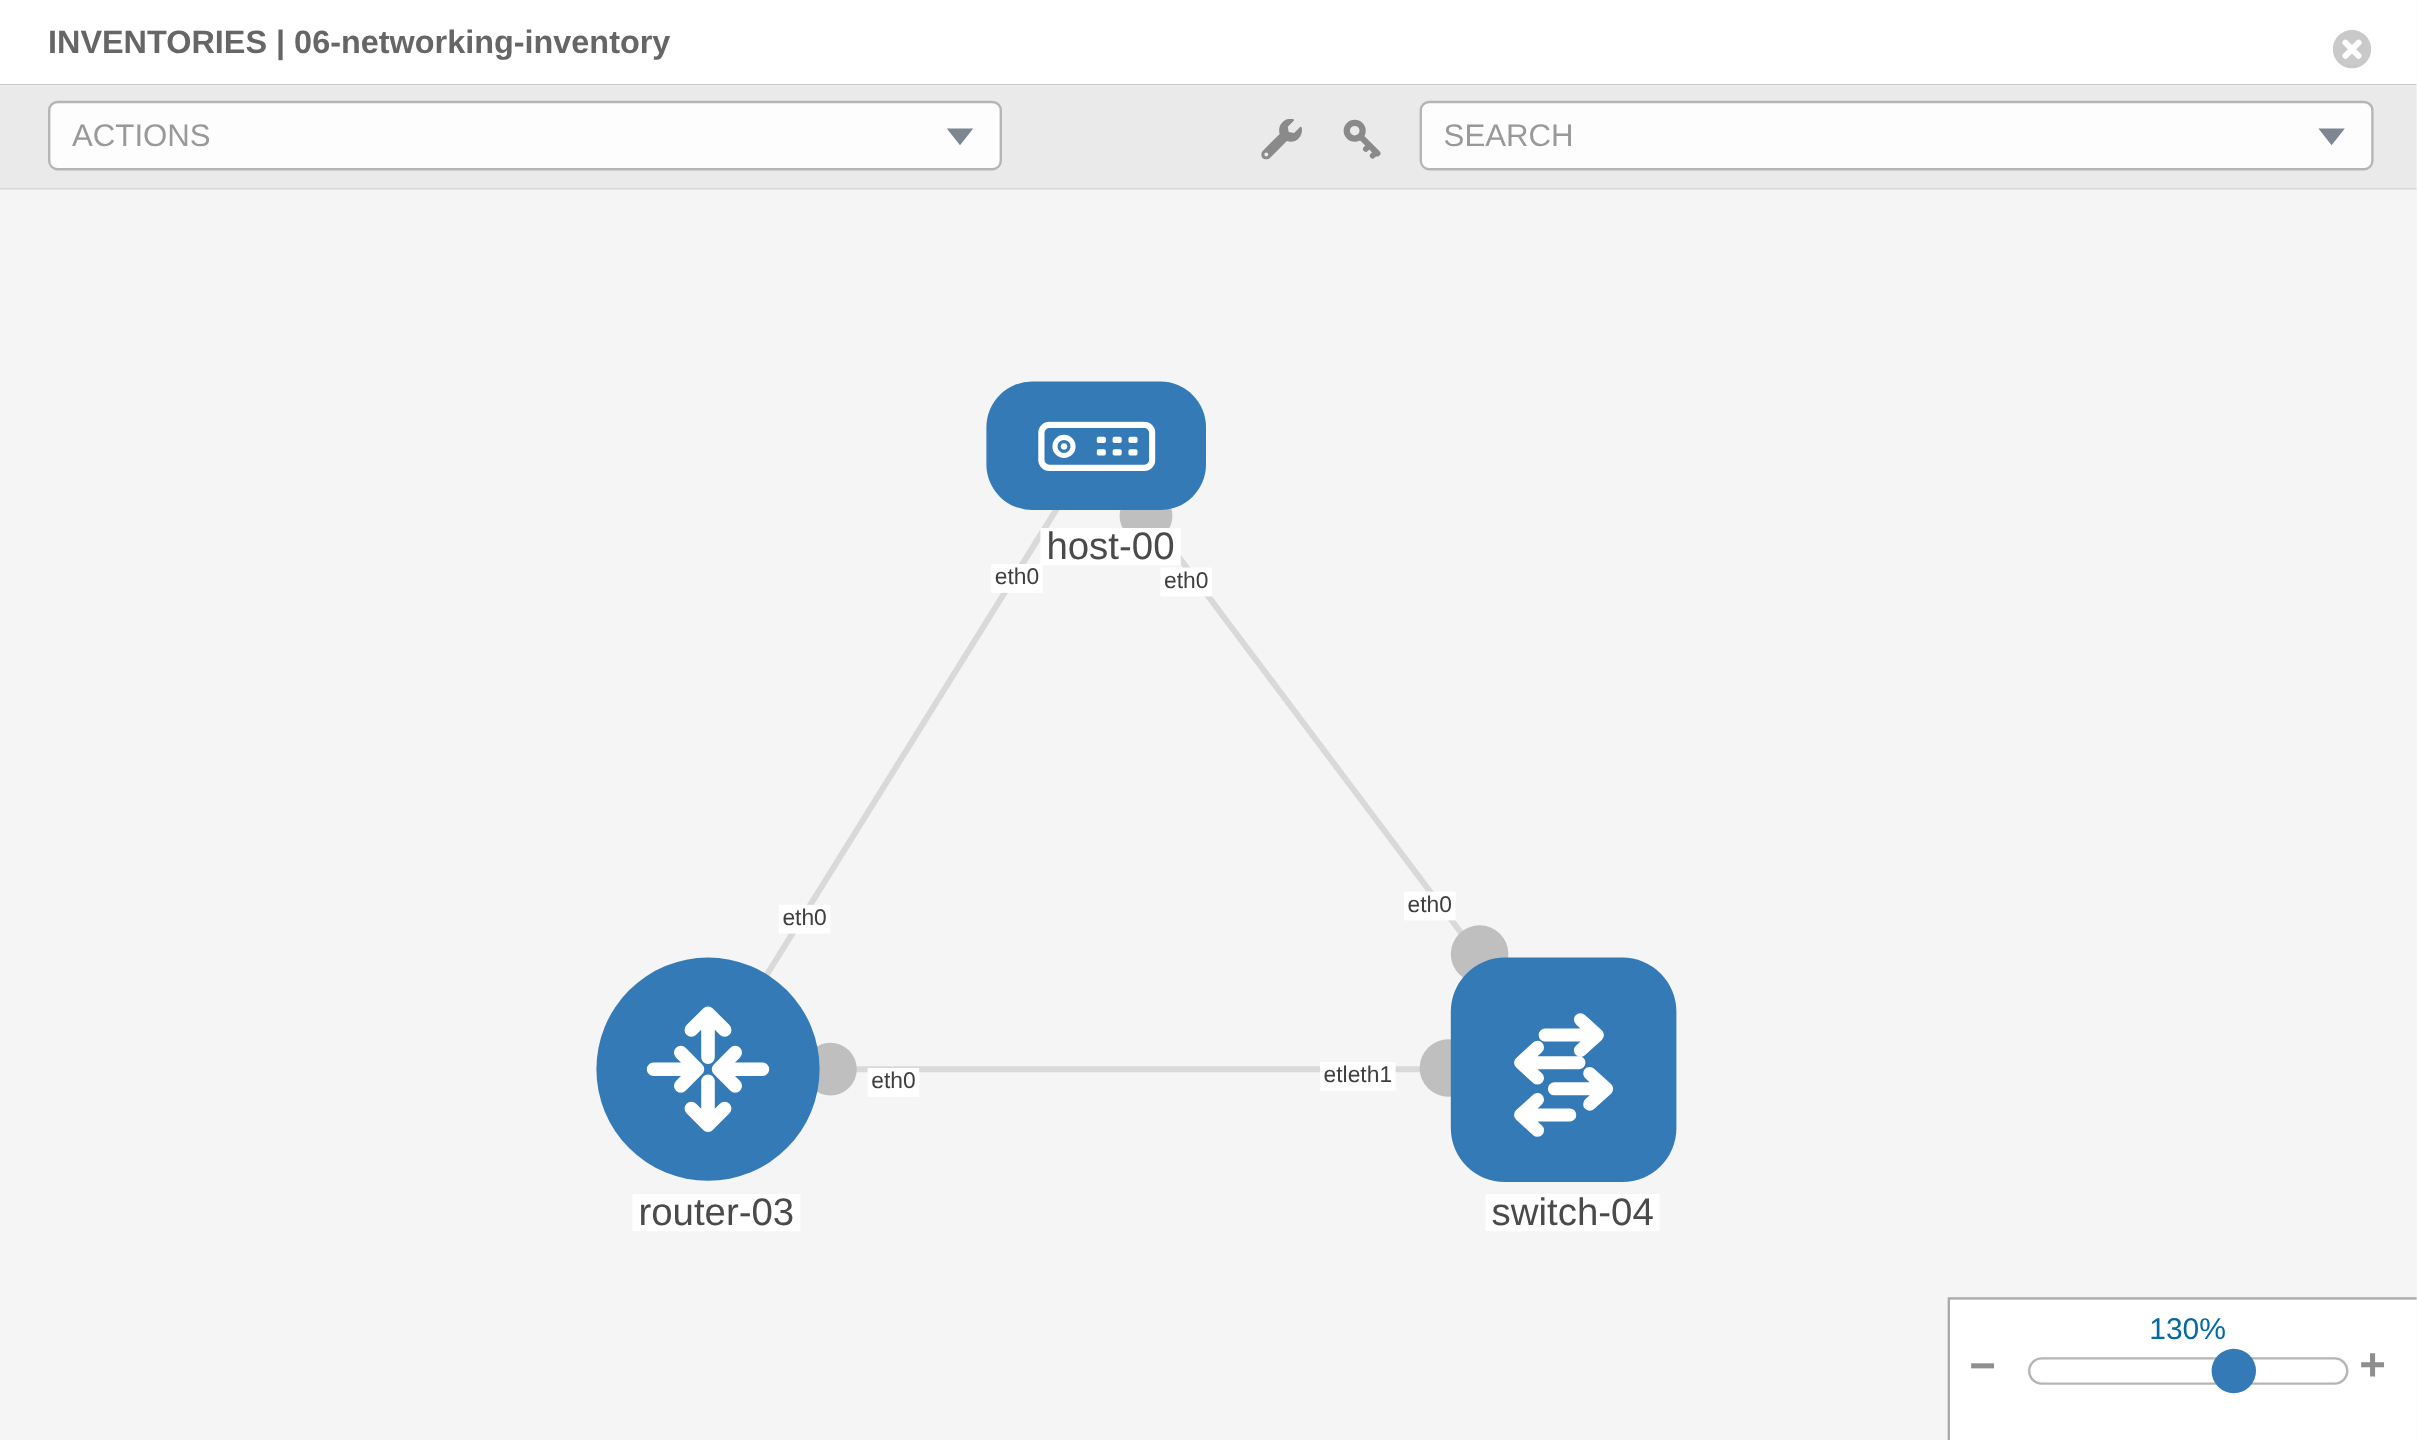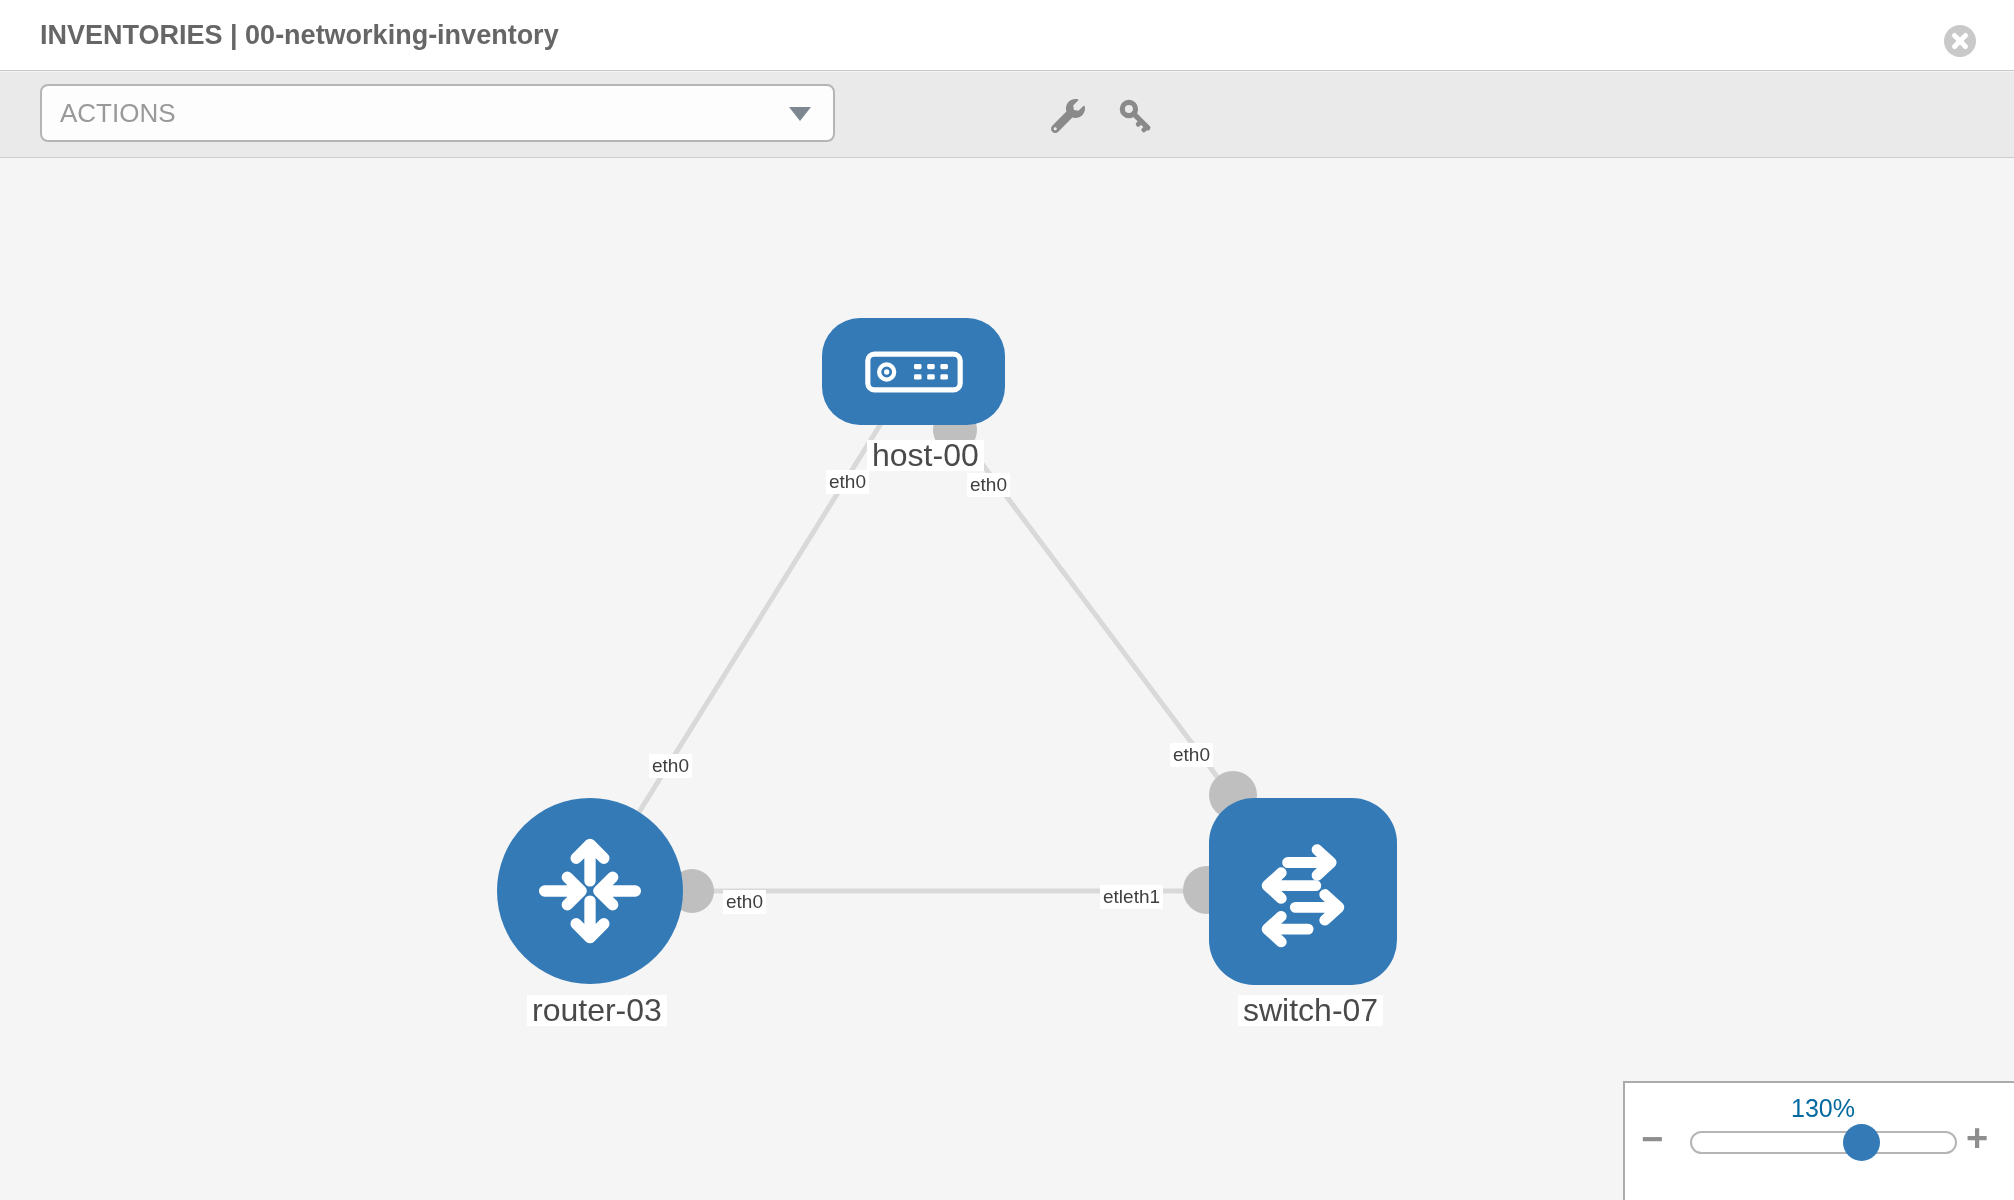--- a/index.html
+++ b/index.html
@@ -94,21 +94,21 @@
     position:absolute;left:1843px;top:966px;width:37px;height:37px;border-radius:50%;
     background:#337ab7;cursor:grab;
   }
 </style>
 </head>
 <body>
 
 <div class="app">
 
   <div class="header">
-    <h1 class="page-title">INVENTORIES | 00-networking-inventory</h1>
+    <h1 class="page-title">INVENTORIES | 06-networking-inventory</h1>
     <button class="close-btn">
       <svg width="32" height="32" viewBox="0 0 32 32">
         <circle cx="16" cy="16" r="16" fill="#c9c9c9"></circle>
         <path d="M10.5 10.5 L21.5 21.5 M21.5 10.5 L10.5 21.5" stroke="#ffffff" stroke-width="5" stroke-linecap="round" fill="none"></path>
       </svg>
     </button>
   </div>
 
   <div class="toolbar">
     <div class="select actions-select">
@@ -124,20 +124,24 @@
 
     <span class="tool-icon key">
       <svg width="34" height="34" viewBox="0 0 36 36">
         <circle cx="10.5" cy="10.5" r="7" fill="none" stroke="#8a8a8a" stroke-width="5.5"></circle>
         <path d="M15.5 15.5 L30.5 30.5" stroke="#8a8a8a" stroke-width="5.5" stroke-linecap="round" fill="none"></path>
         <path d="M23.5 23.5 L20.3 26.7" stroke="#8a8a8a" stroke-width="5" stroke-linecap="round" fill="none"></path>
         <path d="M29.5 29.5 L26.3 32.7" stroke="#8a8a8a" stroke-width="5" stroke-linecap="round" fill="none"></path>
       </svg>
     </span>
 
+    <div class="select search-select">
+      <span class="sel-label">SEARCH</span>
+      <span class="caret"></span>
+    </div>
   </div>
 
   <div class="canvas">
 
     <svg class="links-layer" width="2014" height="1042">
 
       <line x1="913" y1="214" x2="590" y2="733" stroke="#d9d9d9" stroke-width="5"></line>
       <line x1="913" y1="214" x2="1303" y2="733" stroke="#d9d9d9" stroke-width="5"></line>
       <line x1="590" y1="733" x2="1303" y2="733" stroke="#d9d9d9" stroke-width="5"></line>
 
@@ -174,21 +178,21 @@
       <svg width="128" height="128" viewBox="0 0 100 100" fill="none" stroke="#ffffff" stroke-width="8.5" stroke-linecap="round" stroke-linejoin="round">
         <path d="M38 27 L70 27 M61 17 L72 27 L61 37"></path>
         <path d="M60 45 L24 45 M33 35 L22 45 L33 55"></path>
         <path d="M44 62 L76 62 M67 52 L78 62 L67 72"></path>
         <path d="M54 79 L24 79 M33 69 L22 79 L33 89"></path>
       </svg>
     </div>
 
     <div class="nodelabel lbl-host">host-00</div>
     <div class="nodelabel lbl-router">router-03</div>
-    <div class="nodelabel lbl-switch">switch-07</div>
+    <div class="nodelabel lbl-switch">switch-04</div>
 
     <div class="iflabel if-host-left">eth0</div>
     <div class="iflabel if-host-right">eth0</div>
     <div class="iflabel if-router-top">eth0</div>
     <div class="iflabel if-switch-top">eth0</div>
     <div class="iflabel if-router-link">eth0</div>
     <div class="iflabel if-switch-link">etleth1</div>
 
     <div class="zoom-panel"></div>
     <div class="zoom-level">130%</div>

